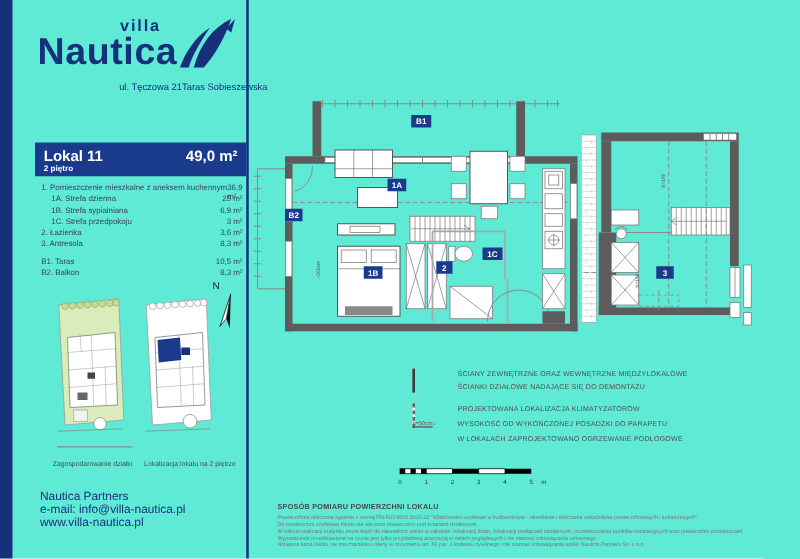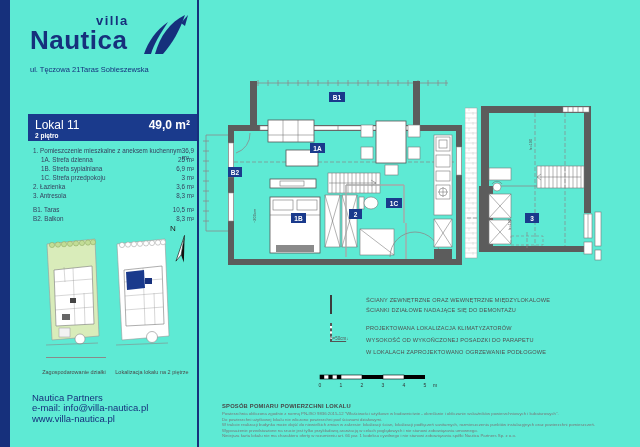--- a/index.html
+++ b/index.html
@@ -7,28 +7,28 @@
         font-family:"Liberation Sans",sans-serif;}
   .abs{position:absolute;}
 
   
   .left-bar{left:0;top:0;width:10px;height:447px;background:#16307c;}
   .sep-line{left:197px;top:0;width:2px;height:447px;background:#16307c;}
 
   
   .logo{left:30px;top:12px;width:164px;height:52px;color:#16307c;}
   .logo-villa{position:absolute;left:66px;top:1px;font-size:13px;font-weight:bold;letter-spacing:1.5px;}
-  .logo-name{position:absolute;left:0;top:13px;font-size:26px;font-weight:bold;letter-spacing:.5px;}
+  .logo-name{position:absolute;left:0;top:13px;font-size:30px;font-weight:bold;letter-spacing:.5px;}
   .logo-sail{position:absolute;left:108px;top:0;}
-  .addresses{left:30px;top:65px;width:184px;display:flex;justify-content:flex-start;
+  .addresses{left:30px;top:65px;width:184px;display:flex;justify-content:flex-end;
              font-size:7.5px;color:#16307c;}
 
   
   .unit-header{left:28px;top:114px;width:169px;height:27px;background:#1a3a8c;color:#fff;}
-  .unit-title{position:absolute;left:7px;top:4px;font-size:12px;font-weight:normal;}
+  .unit-title{position:absolute;left:7px;top:4px;font-size:12px;font-weight:bold;}
   .unit-area{position:absolute;right:7px;top:4px;font-size:12px;font-weight:bold;}
   .unit-floor{position:absolute;left:7px;top:18px;font-size:6.5px;font-weight:bold;}
 
   
   .area-table{left:28px;top:147px;width:168px;font-size:6.3px;color:#36415e;}
   .arow{display:flex;justify-content:space-between;height:9px;align-items:flex-start;}
   .arow .lab{padding-left:5px;white-space:nowrap;}
   .arow.ind .lab{padding-left:13px;}
   .arow .val{padding-right:2px;}
   .aspacer{height:5px;}

